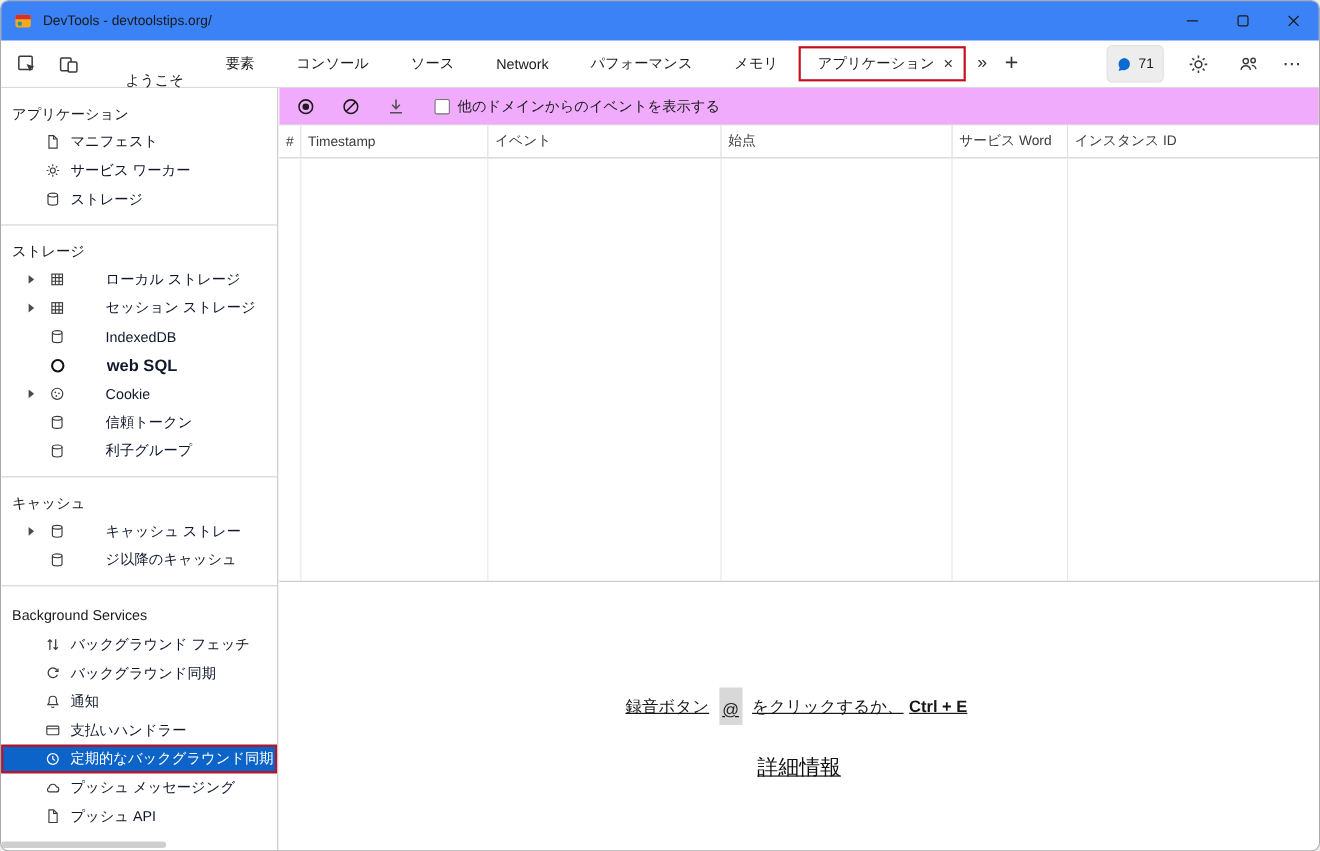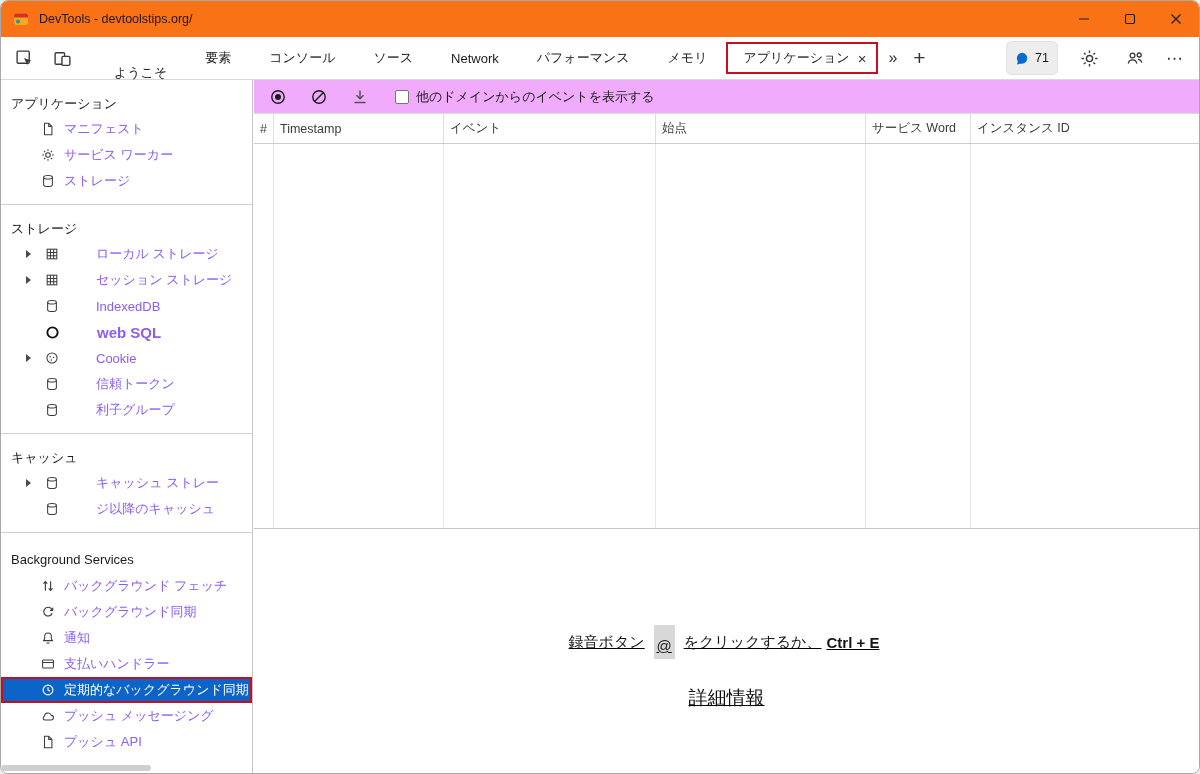--- a/index.html
+++ b/index.html
@@ -1,20 +1,20 @@
 <!DOCTYPE html>
 <html style="--accent_red: #c50f1f; --selection_blue: #0d64c8; --bubble_blue: #0b6ad0;"><head>
 <meta charset="utf-8">
 <style>
   * { margin:0; padding:0; box-sizing:border-box; }
   body { font-family:"Liberation Sans","DejaVu Sans",sans-serif; background:#ededed; }
   .window { position:relative; width:1200px; height:774px; background:#fff; border:1px solid #a9a9a9; border-radius:8px; overflow:hidden; }
 
   
-  .titlebar { position:absolute; top:0; left:0; right:0; height:36px; background:#f97316; display:flex; align-items:center; }
+  .titlebar { position:absolute; top:0; left:0; right:0; height:36px; background:#3b82f6; display:flex; align-items:center; }
   .app-icon { margin-left:12px; display:flex; }
   .title { margin-left:10px; font-size:12.5px; color:#191919; }
   .win-controls { margin-left:auto; display:flex; height:100%; }
   .win-btn { width:46px; display:flex; align-items:center; justify-content:center; background:none; border:none; }
 
   
   .tabbar { position:absolute; top:36px; left:0; right:0; height:43px; background:#fff; border-bottom:1px solid #d8d8d8; display:flex; align-items:center; font-size:13px; color:#1b1b1b; }
   .tool-btn { display:flex; align-items:center; justify-content:center; width:30px; height:30px; background:none; border:none; margin-left:8px; }
   .tabs { display:flex; align-items:center; height:100%; margin-left:18px; }
   .tab { display:flex; align-items:center; height:100%; padding:0 19px; white-space:nowrap; background:none; border:none; font-size:13px; color:#1b1b1b; }
@@ -26,21 +26,21 @@
   .right-cluster { margin-left:auto; display:flex; align-items:center; gap:16px; margin-right:16px; }
   .badge { display:flex; align-items:center; gap:5px; background:#ededee; border:1px solid #e1e1e1; border-radius:5px; height:25px; padding:16px 8px; font-size:12.5px; color:#1b1b1b; }
   .menu-dots { font-size:17px; color:#333; background:none; border:none; }
 
   
   .sidebar { position:absolute; top:79px; left:0; width:252px; bottom:0; border-right:1px solid #c6c6c6; font-size:13px; color:#202020; background:#fff; overflow:hidden; }
   .section { padding:12px 0 10px; border-bottom:1px solid #d2d2d2; }
   .section.s4 { border-bottom:none; }
   .section-title { height:24px; display:flex; align-items:center; padding-left:10px; color:#1b1b1b; }
   .s4 .section-title { height:28px; }
-  .nav-item { position:relative; display:flex; align-items:center; height:26px; padding-left:40px; width:100%; background:none; border:none; font-size:13px; color:#8b5cf6; text-align:left; }
+  .nav-item { position:relative; display:flex; align-items:center; height:26px; padding-left:40px; width:100%; background:none; border:none; font-size:13px; color:#0f172a; text-align:left; }
   .sec-exp .nav-item { padding-left:44px;gap:28px; }
   .nav-item .icon { display:flex; margin-right:9px; color:#3c3c3c; flex:0 0 auto; }
   .nav-item .exp { position:absolute; left:25px; width:0; height:0; border-left:5px solid #4a4a4a; border-top:4px solid transparent; border-bottom:4px solid transparent; }
   .nav-item.selected { background:var(--selection_blue,#0d64c8); color:#fff; border:2px solid var(--accent_red,#c50f1f); padding-left:38px; }
   .nav-item.selected .icon { color:#fff; }
   .nav-item .lbl { white-space:nowrap; overflow:hidden; }
   .websql .lbl { font-weight:bold; font-size:15px; }
   .websql .icon { color:#111; }
   .sb-hscroll { position:absolute; left:0; bottom:2px; width:250px; height:6px; }
   .sb-hscroll .thumb { width:150px; height:6px; background:#cfcfcf; border-radius:3px; }

